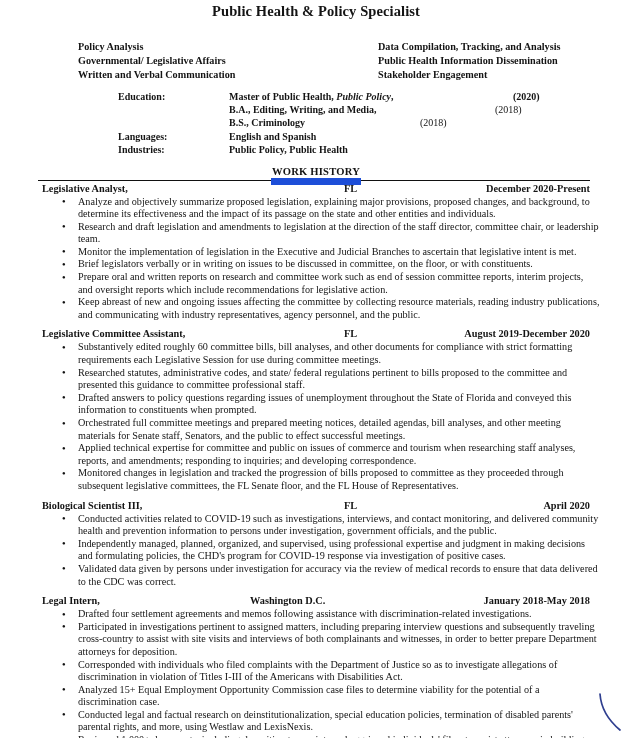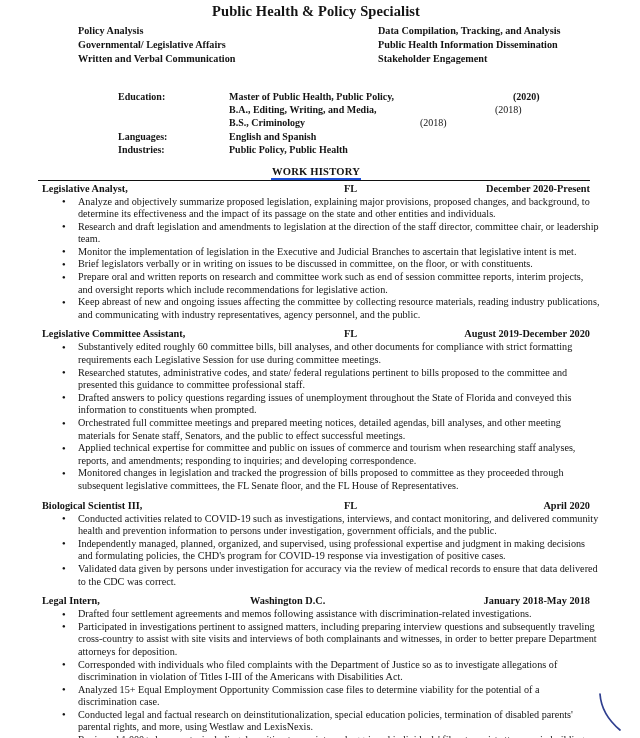--- a/index.html
+++ b/index.html
@@ -34,21 +34,21 @@
   }
 
   
   .skills {
     position: relative;
     margin: 4px 0 0 0;
     height: 42px;
   }
   .skill-col {
     position: absolute;
-    top: 0;
+    top: 16px;
     font-weight: bold;
     font-size: 10.2px;
     line-height: 14px;
   }
   .skill-col.left  { left: 78px; }
   .skill-col.right { left: 378px; }
   .skill-line { white-space: nowrap; }
 
   
   .edu-block {
@@ -67,37 +67,37 @@
     left: 118px;
     font-weight: bold;
     white-space: nowrap;
   }
   .edu-value {
     position: absolute;
     left: 229px;
     font-weight: bold;
     white-space: nowrap;
   }
-  .edu-value .it { }
+  .edu-value .it { font-style: italic; }
   .edu-year {
     position: absolute;
     font-weight: normal;
     white-space: nowrap;
   }
 
   
   .section-head {
     text-align: center;
     font-weight: bold;
     font-size: 10.6px;
     letter-spacing: .2px;
     margin-top: 6px;
     line-height: 13px;
   }
-  .section-head span { border-bottom: 2px solid #1d4ed8; padding: 0 1px 1px 1px; }
+  .section-head span { border-bottom: 7px solid #1d4ed8; padding: 0 1px 1px 1px; }
   .rule {
     height: 0;
     border-top: 1.4px solid #111;
     margin: 1.5px 42px 0 38px;
   }
 
   
   .job { margin-top: 1px; }
   .job + .job { margin-top: 6px; }
   .job-header {

